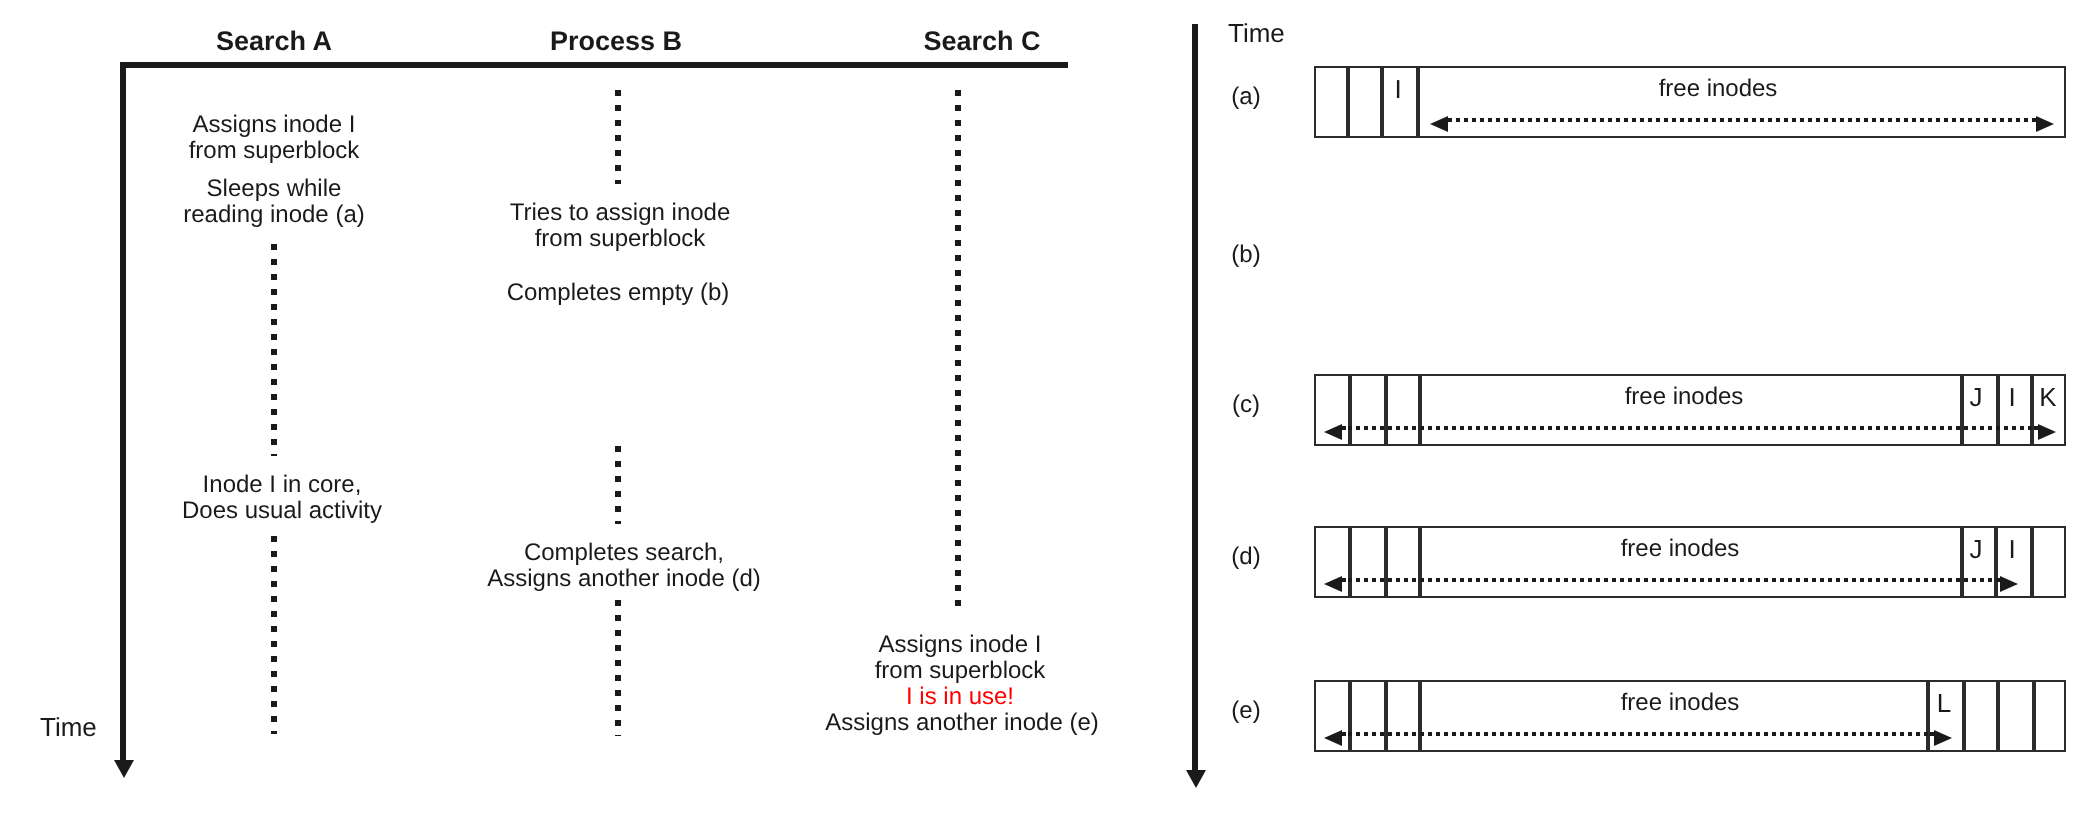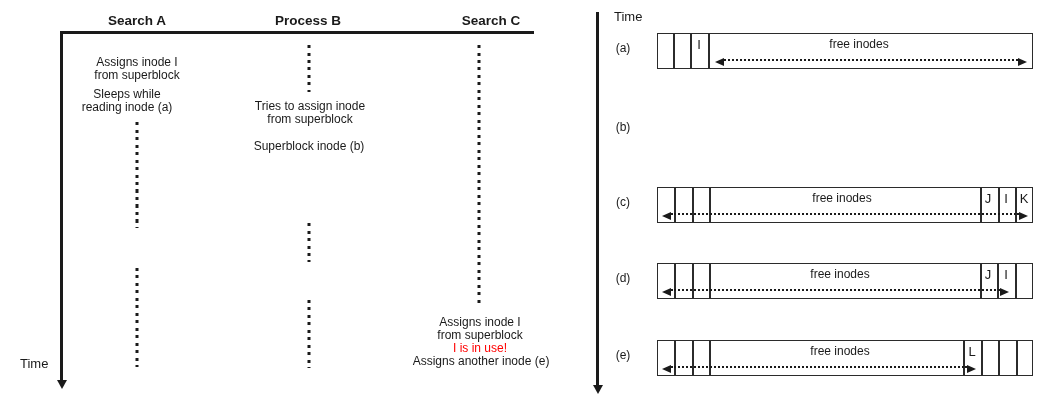--- a/index.html
+++ b/index.html
@@ -53,30 +53,34 @@
   <div class="hdr" style="left:137px;top:13px">Search A</div>
   <div class="hdr" style="left:308px;top:13px">Process B</div>
   <div class="hdr" style="left:491px;top:13px">Search C</div>
 
   <div class="hsolid" style="left:60px;top:31px;width:474px"></div>
   <div class="vsolid axis" style="left:60px;top:31px;height:350px"></div>
   <div class="plain" style="left:20px;top:357px;font-size:13px">Time</div>
 
   <div class="t" style="left:137px;top:56px">Assigns inode I
 from superblock</div>
-  <div class="t" style="left:127px;top:88px">Sleeps while
+  <div class="t" style="left:137px;top:88px">Sleeps while
 reading inode (a)</div>
   <div class="vdots" style="left:137px;top:122px;height:106px"></div>
+  <div class="t" style="left:141px;top:236px">Inode I in core,
+Does usual activity</div>
   <div class="vdots" style="left:137px;top:268px;height:99px"></div>
 
   <div class="vdots" style="left:309px;top:45px;height:47px"></div>
   <div class="t" style="left:310px;top:100px">Tries to assign inode
 from superblock</div>
-  <div class="t" style="left:309px;top:140px">Superblock inode (b)</div>
+  <div class="t" style="left:309px;top:140px">Completes empty (b)</div>
   <div class="vdots" style="left:309px;top:223px;height:39px"></div>
+  <div class="t" style="left:312px;top:270px">Completes search,
+Assigns another inode (d)</div>
   <div class="vdots" style="left:309px;top:300px;height:68px"></div>
 
   <div class="vdots" style="left:479px;top:45px;height:258px"></div>
   <div class="t" style="left:480px;top:316px">Assigns inode I
 from superblock</div>
   <div class="t warning" style="left:480px;top:342px">I is in use!</div>
   <div class="t" style="left:481px;top:355px">Assigns another inode (e)</div>
 
   <div class="vsolid axis" style="left:596px;top:12px;height:374px"></div>
   <div class="plain" style="left:614px;top:10px;font-size:13px">Time</div>

